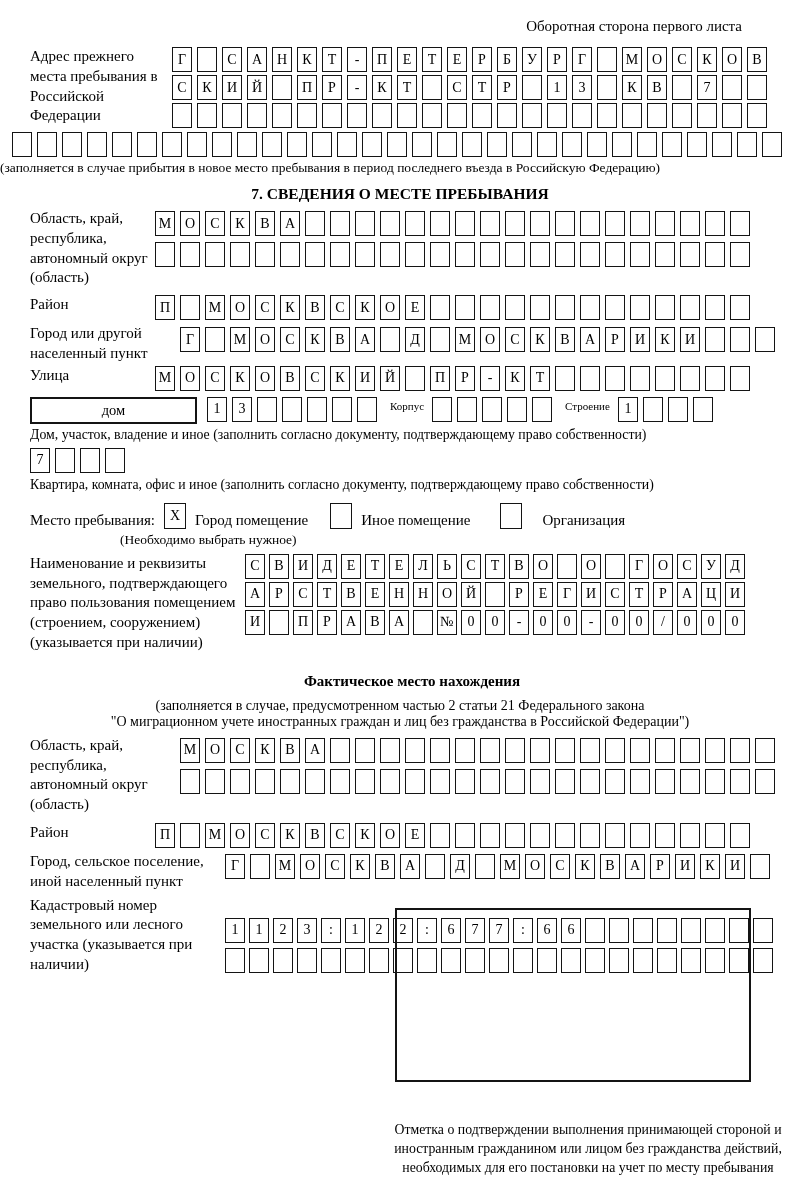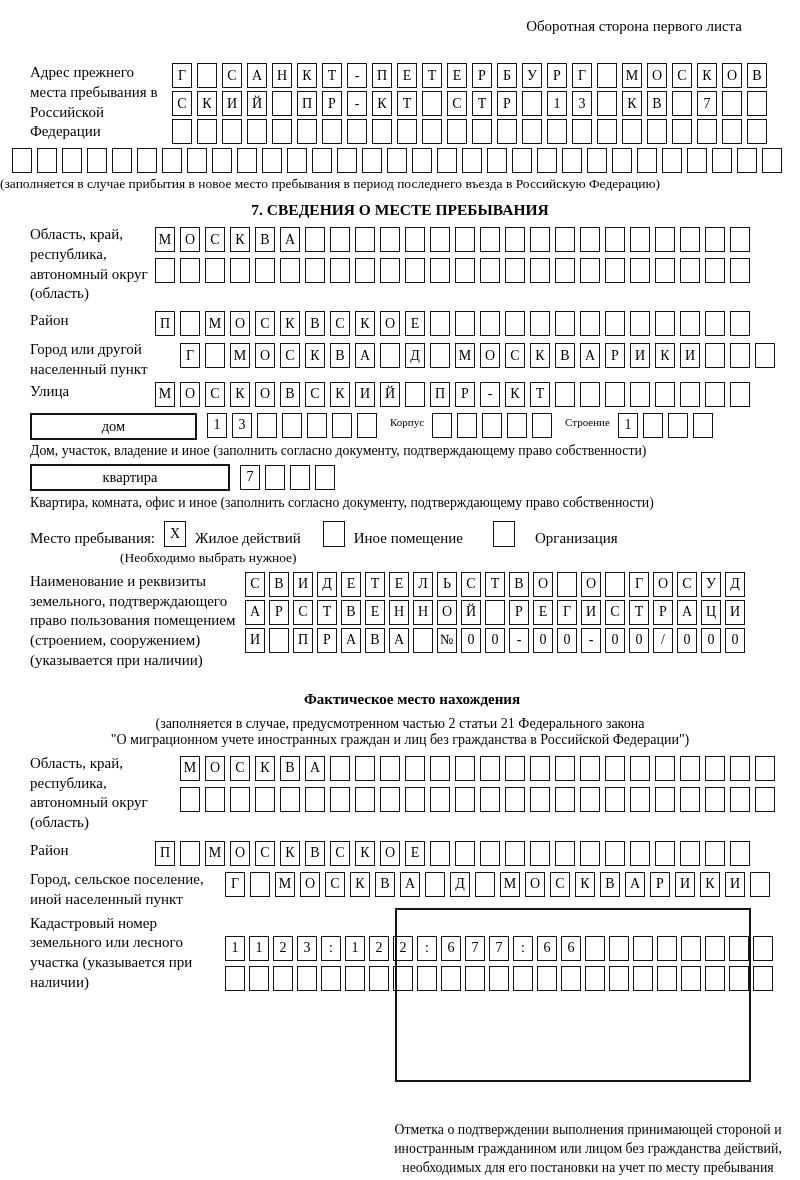--- a/index.html
+++ b/index.html
@@ -54,21 +54,21 @@
   }
   .center-note { text-align:center; font-size:14px; }
 </style>
 </head>
 <body>
 
 <div class="page">
 
   <div class="top-note">Оборотная сторона первого листа</div>
 
-  <div class="frow" style="margin-top:28px">
+  <div class="frow" style="margin-top:12px">
     <div class="flabel" style="width:142px">Адрес прежнего места пребывания в Российской Федерации</div>
     <div class="cells-col">
       <div class="cellrow">
           <span class="cell">Г</span>
           <span class="cell"></span>
           <span class="cell">С</span>
           <span class="cell">А</span>
           <span class="cell">Н</span>
           <span class="cell">К</span>
           <span class="cell">Т</span>
@@ -356,38 +356,35 @@
         <span class="cell"></span>
         <span class="cell"></span>
         <span class="cell"></span>
       </div>
   </div>
   <div class="frow" style="margin-top:3px">
       <div style="font-size:13.8px">Дом, участок, владение и иное (заполнить согласно документу, подтверждающему право собственности)</div>
     </div>
 
   <div class="frow" style="margin-top:5px; align-items:center">
-    <div class="widebox" style="width:200px; margin-right:10px">
-      <span>квартира</span>
-    </div>
     <div class="cellrow">
         <span class="cell">7</span>
         <span class="cell"></span>
         <span class="cell"></span>
         <span class="cell"></span>
       </div>
   </div>
   <div class="frow" style="margin-top:4px">
       <div style="font-size:13.8px">Квартира, комната, офис и иное (заполнить согласно документу, подтверждающему право собственности)</div>
     </div>
 
   <div class="frow mesto-row">
     <span style="font-size:15px">Место пребывания:</span>
     <span class="checkbox" style="margin-left:9px">X</span>
-    <span class="opt">Жилое действий</span>
+    <span class="opt">Город помещение</span>
     <span class="checkbox" style="margin-left:14px"></span>
     <span class="opt">Иное помещение</span>
     <span class="checkbox" style="margin-left:22px"></span>
     <span class="opt" style="padding-left:20px">Организация</span>
   </div>
   <div style="margin-left:120px; width:520px" class="small-note">(Необходимо выбрать нужное)</div>
 
   <div class="frow" style="margin-top:6px">
     <div class="flabel" style="width:215px">Наименование и реквизиты земельного, подтверждающего право пользования помещением (строением, сооружением) (указывается при наличии)</div>
     <div class="cells-col">

